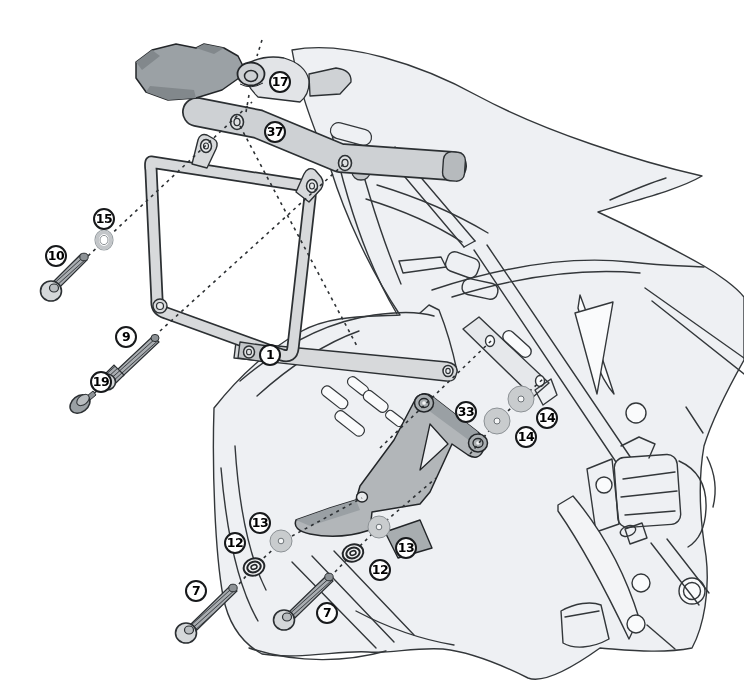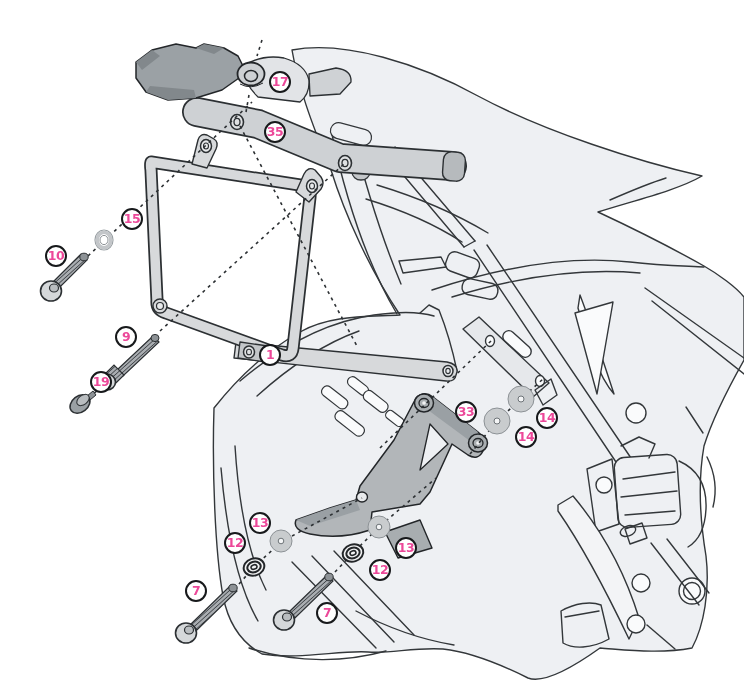--- a/index.html
+++ b/index.html
@@ -2,21 +2,21 @@
 <html><head>
 <meta charset="utf-8">
 <style>
   html,body{margin:0;padding:0;background:#ffffff;}
   #stage{position:relative;width:744px;height:692px;background:#ffffff;overflow:hidden;
          font-family:"DejaVu Sans","Liberation Sans",sans-serif;}
   #art{position:absolute;left:0;top:0;}
   .callout{position:absolute;width:22px;height:22px;border-radius:50%;
            background:#ffffff;border:2.2px solid #17191b;box-sizing:border-box;
            display:flex;align-items:center;justify-content:center;
-           font-weight:bold;font-size:12.5px;line-height:1;color:#ec4899;
+           font-weight:bold;font-size:12.5px;line-height:1;color:#000000;
            transform:translate(-50%,-50%);letter-spacing:-0.5px;}
 </style>
 </head>
 <body>
 
 <div id="stage">
 <svg id="art" width="744" height="692" viewBox="0 0 744 692">
   <defs>
     <pattern id="hatch" width="3.2" height="3.2" patternUnits="userSpaceOnUse" patternTransform="rotate(48)">
       <rect width="3.2" height="3.2" fill="#a9adb1"></rect>
@@ -254,22 +254,22 @@
       <polygon points="289,612 327,575 333,581 295,618" fill="url(#hatch)" stroke="#2c3033" stroke-width="1.2"></polygon>
       <ellipse cx="329" cy="577" rx="4.2" ry="3.8" fill="#8d9296" stroke="#2c3033" stroke-width="1"></ellipse>
       <ellipse cx="284" cy="620" rx="10.5" ry="10" fill="#d5d8da" stroke="#2c3033" stroke-width="1.6"></ellipse>
       <ellipse cx="287" cy="617" rx="4.5" ry="4" fill="#b9bdc0" stroke="#2c3033" stroke-width="1.2"></ellipse>
     </g>
   </g>
 </svg>
 
 <div id="callout-layer">
       <div class="callout" style="left: 280px; top: 82px;">17</div>
-      <div class="callout" style="left: 275px; top: 132px;">35</div>
-      <div class="callout" style="left: 104px; top: 219px; margin-left: 28px;">15</div>
+      <div class="callout" style="left: 275px; top: 132px;">37</div>
+      <div class="callout" style="left: 104px; top: 219px;">15</div>
       <div class="callout" style="left: 56px; top: 256px; text-align: center;">10</div>
       <div class="callout" style="left: 126px; top: 337px;">9</div>
       <div class="callout" style="left: 69px; top: 382px; margin-left: 32px;">19</div>
       <div class="callout" style="left: 270px; top: 355px;">1</div>
       <div class="callout" style="left: 466px; top: 412px;">33</div>
       <div class="callout" style="left: 547px; top: 418px;">14</div>
       <div class="callout" style="left: 526px; top: 437px;">14</div>
       <div class="callout" style="left: 260px; top: 523px;">13</div>
       <div class="callout" style="left: 235px; top: 543px;">12</div>
       <div class="callout" style="left: 196px; top: 591px;">7</div>

